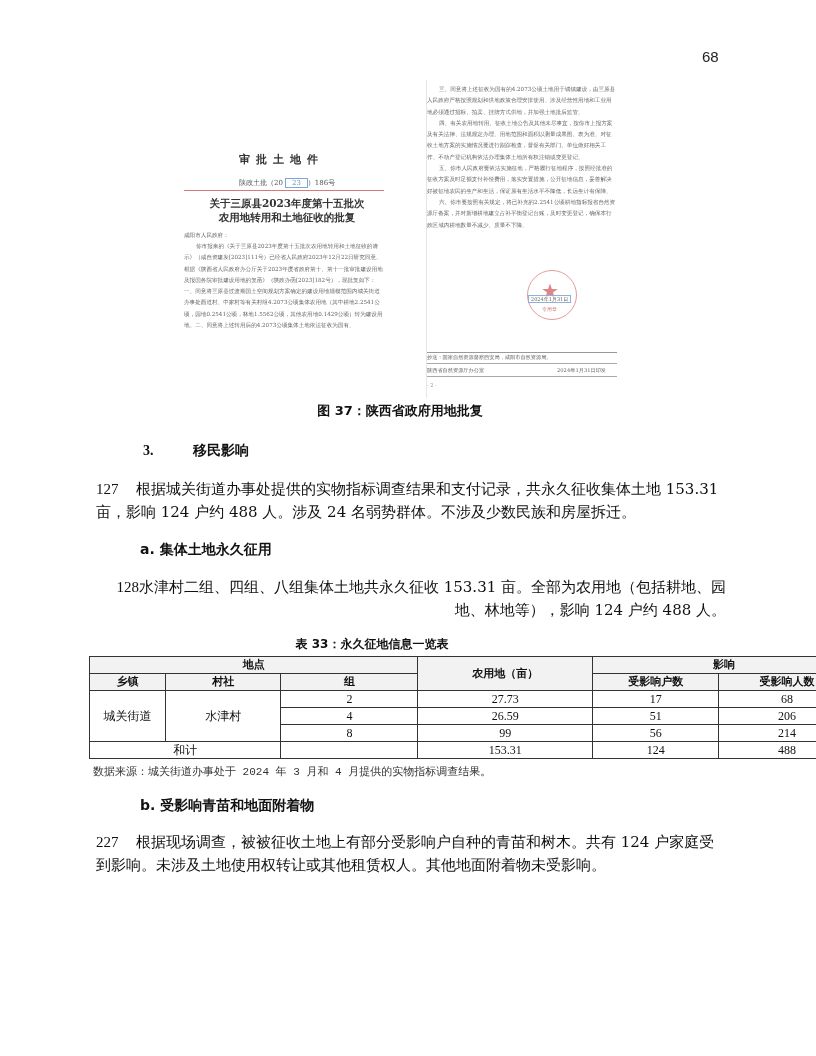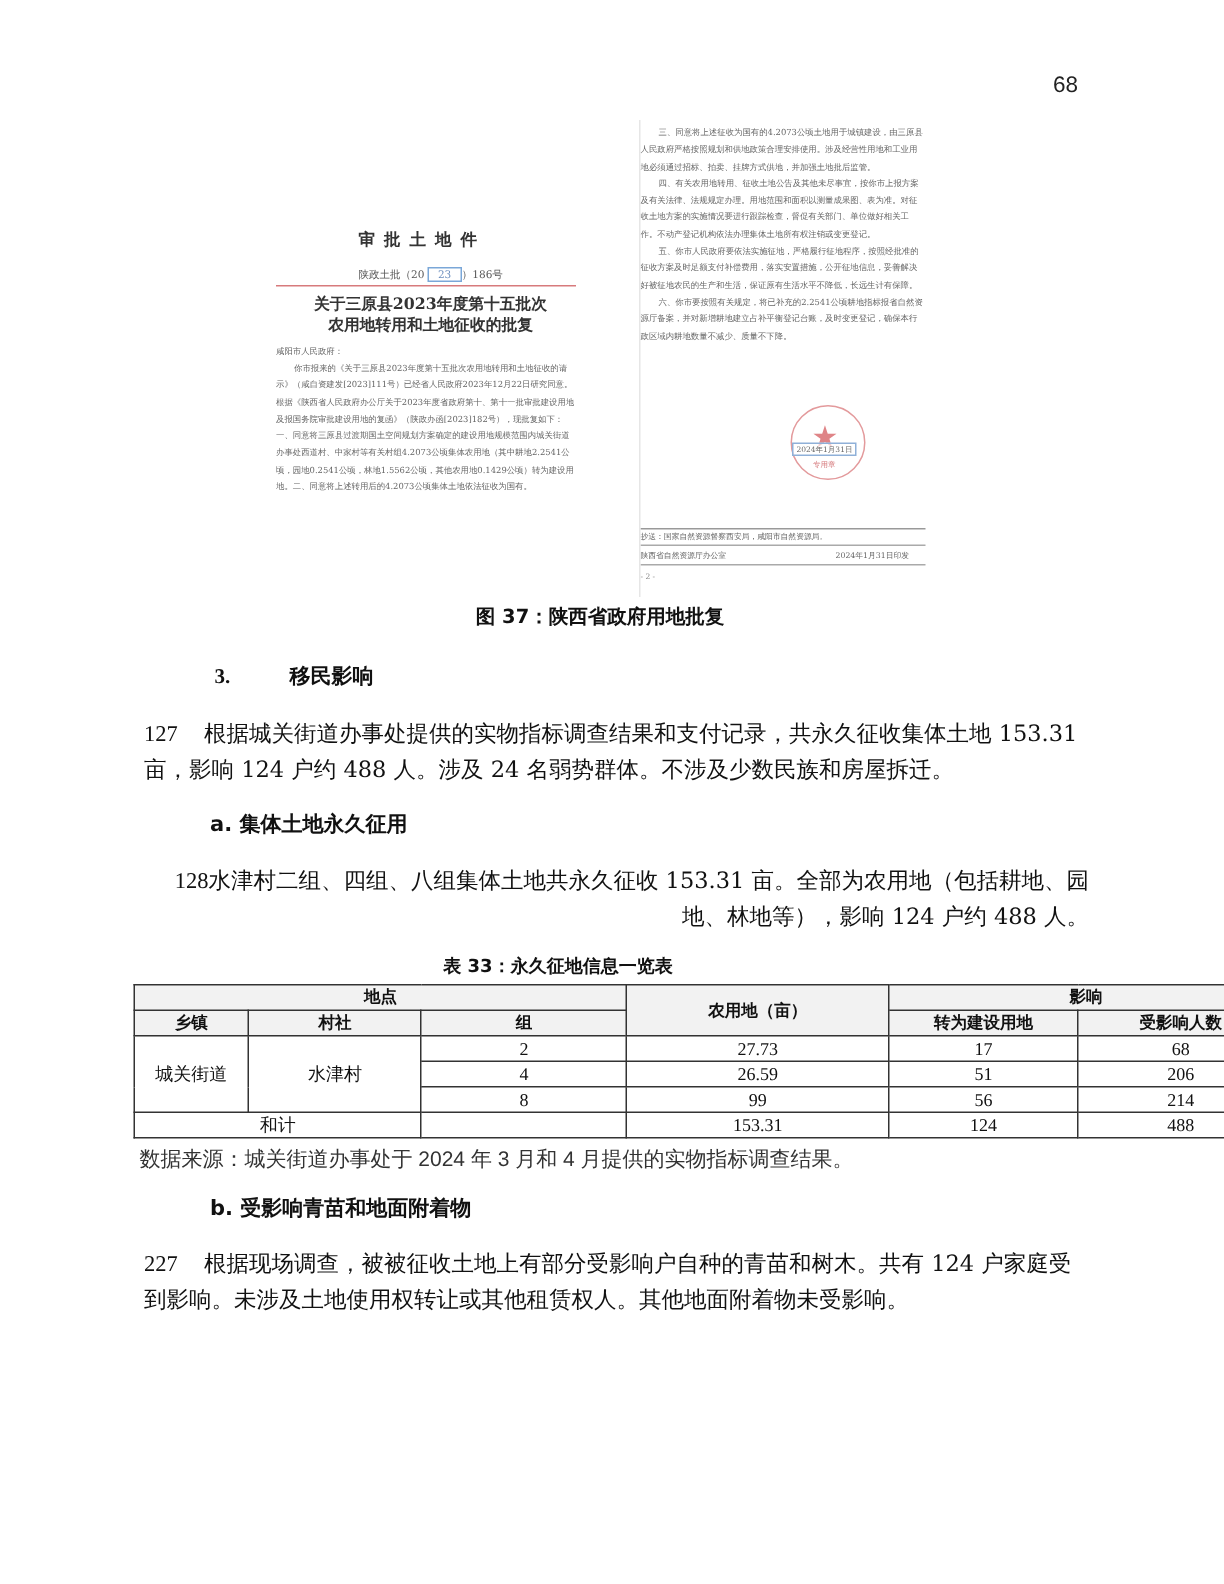--- a/index.html
+++ b/index.html
@@ -48,21 +48,21 @@
   .sub { position: absolute; left: 140px; font-size: 14px; font-weight: bold; font-family: "DejaVu Sans", sans-serif; }
   .sub-a { top: 541px; }
   .sub-b { top: 797px; }
   .tbl-caption { position: absolute; left: 0; top: 636px; width: 744px; text-align: center; font-size: 12px; font-weight: bold; font-family: "DejaVu Sans", sans-serif; }
 
   table.land { position: absolute; left: 89px; top: 656px; width: 767px; border-collapse: collapse; font-size: 11px; }
   table.land th, table.land td { border: 1px solid #333; text-align: center; padding: 0; height: 16px; line-height: 16px; }
   table.land th { background: #f2f2f2; font-weight: bold; font-family: "DejaVu Sans", sans-serif; font-size: 11px; }
   table.land td { font-family: "Liberation Serif", "DejaVu Serif", serif; font-size: 12px; }
   table.land td.cjk { font-family: "DejaVu Serif", serif; font-size: 12px; }
-  .source-note { position: absolute; left: 93px; top: 764px; font-size: 14px; color: #333; font-family: Liberation Sans, sans-serif; }
+  .source-note { position: absolute; left: 93px; top: 764px; font-size: 11px; color: #333; font-family: Liberation Mono, monospace; }
 </style>
 </head>
 <body>
 
 <div class="page-number">68</div>
 
 <div class="figure">
   <div class="scan scan-left">
     <div class="doc-type">审批土地件</div>
     <div class="doc-no">
@@ -129,21 +129,21 @@
   <thead>
     <tr>
       <th colspan="3">地点</th>
       <th rowspan="2">农用地（亩）</th>
       <th colspan="2">影响</th>
     </tr>
     <tr>
       <th>乡镇</th>
       <th>村社</th>
       <th>组</th>
-      <th>转为建设用地</th>
+      <th>受影响户数</th>
       <th>受影响人数</th>
     </tr>
   </thead>
   <tbody>
     <tr>
       <td rowspan="3" class="cjk">城关街道</td>
       <td rowspan="3" class="cjk">水津村</td>
       <td>2</td>
       <td>27.73</td>
       <td>17</td>

